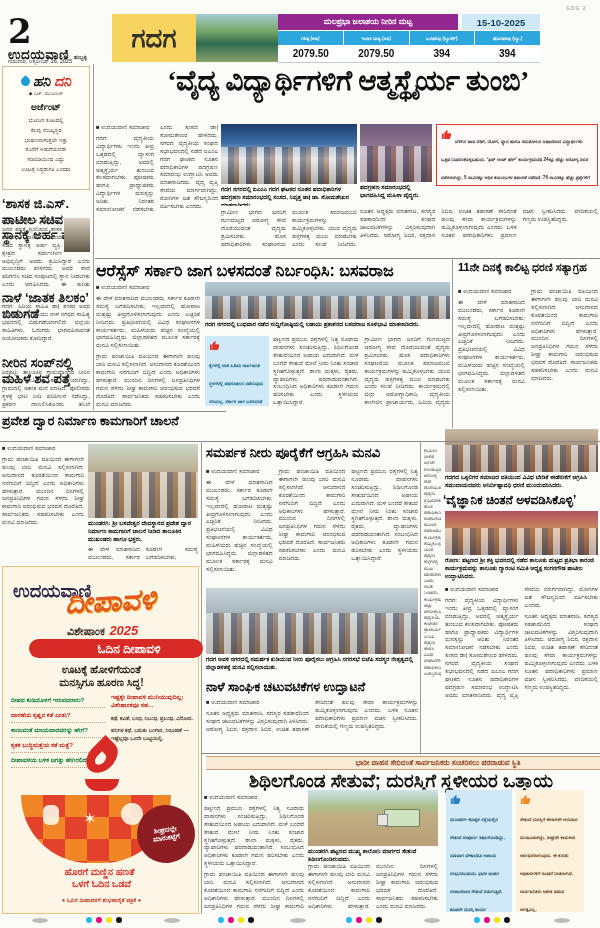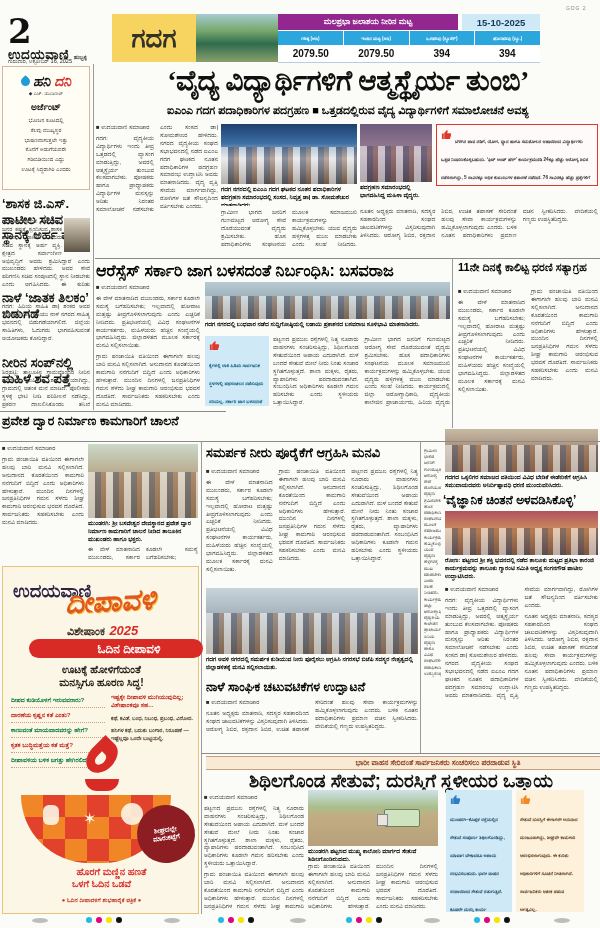--- a/index.html
+++ b/index.html
@@ -144,25 +144,20 @@
     <div>ಹೊರಹರಿವು (ಕ್ಯೂ.)</div>
   </div>
   <div class="abs res-vals" style="left:278px;top:45px;width:262px;height:17px;">
     <div>2079.50</div>
     <div>2079.50</div>
     <div>394</div>
     <div>394</div>
   </div>
 
   <div class="abs lead-head" style="left:96px;top:66px;width:504px;font-family:Liberation Serif, serif;">‘ವೈದ್ಯ ವಿದ್ಯಾರ್ಥಿಗಳಿಗೆ ಆತ್ಮಸ್ಥೈರ್ಯ ತುಂಬಿ’</div>
-  <div class="abs lead-sub" style="left:96px;top:104px;width:504px;">
-    <span>ಐಎಂಎ ಗದಗ ಪದಾಧಿಕಾರಿಗಳ ಪದಗ್ರಹಣ</span>
-    <span>■</span>
-    <span>ಒತ್ತಡದಲ್ಲಿರುವ ವೈದ್ಯ ವಿದ್ಯಾರ್ಥಿಗಳಿಗೆ ಸಮಾಲೋಚನೆ ಅವಶ್ಯ</span>
-  </div>
 
   <div class="rule-v" style="left:93px;top:64px;height:346px;"></div>
 
   <div class="abs hani" style="left:2px;top:66px;width:88px;height:124px;">
     <div class="hani-logo">
       <span class="drop"></span><span>ಹನಿ</span> <span class="red">ದನಿ</span>
     </div>
     <div class="hani-poet">◆ ಎಚ್. ಡುಂಡಿರಾಜ್</div>
     <div class="hani-title">ಅರ್ಜೆಂಟ್</div>
     <div class="hani-poem">
@@ -354,21 +349,21 @@
         </div>
       <div class="diya"></div>
     </div>
     <div class="abs checker" style="left:18px;top:228px;width:150px;height:68px;">
       <span class="lantern"></span>
       <span class="sweet"></span>
       <span class="star">✶</span>
     </div>
     <div class="abs badge" style="left:134px;top:238px;width:58px;height:58px;">ಶೀಘ್ರದಲ್ಲೇ ಮಾರುಕಟ್ಟೆಗೆ</div>
 
-    <div class="abs ad-foot" style="left:20px;top:300px;width:177px;">ಹೊರಗೆ ಮಣ್ಣಿನ ಹಣತೆ</div>
+    <div class="abs ad-foot" style="left:8px;top:300px;width:177px;">ಹೊರಗೆ ಮಣ್ಣಿನ ಹಣತೆ</div>
     <div class="abs ad-foot" style="left:10px;top:312px;width:177px;">ಒಳಗೆ ಓದಿನ ಒಡವೆ</div>
     <div class="abs ad-foot3" style="left:10px;top:330px;width:177px;">● ಓದಿನ ದೀಪಾವಳಿಗೆ ಶುಭಹಾರೈಕೆ ಪತ್ರಿಕೆ ●</div>
   </div>
 
   <div>
     <span class="reg-oval" style="left:32px;"></span>
     <div class="reg-dots" style="left:86px;">
         <i class="dc"></i>
         <i class="dm"></i>
         <i class="dy"></i>

